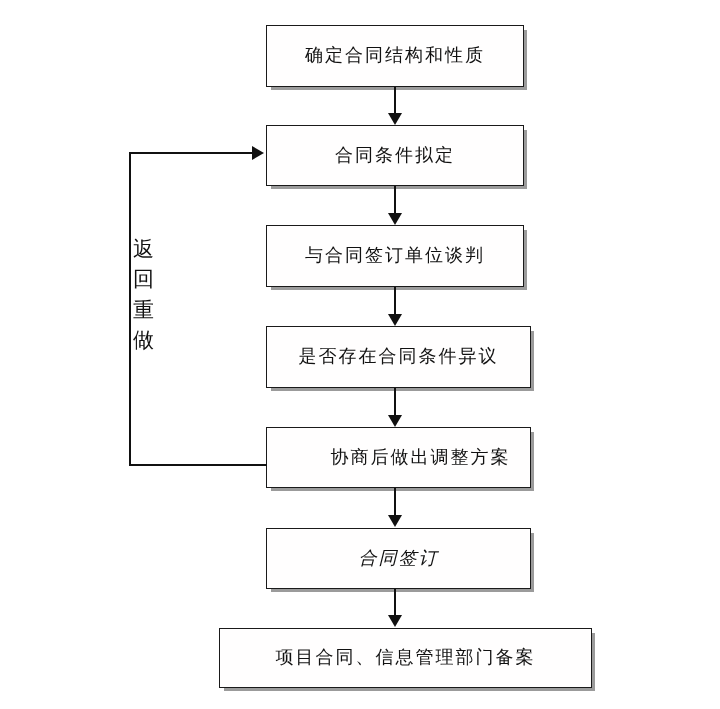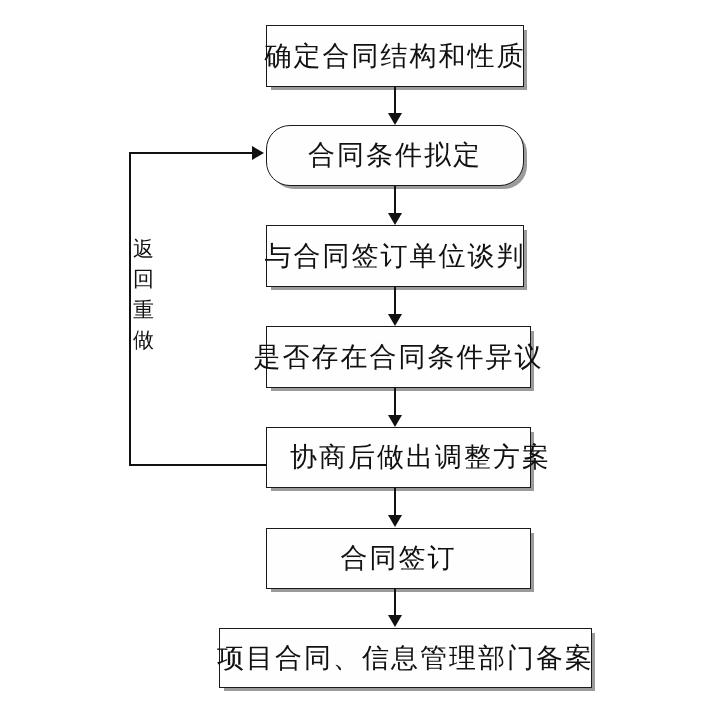--- a/index.html
+++ b/index.html
@@ -22,21 +22,21 @@
   .node {
     position: absolute;
     box-sizing: border-box;
     background: #fffefe;
     border: 1.5px solid #1a1a1a;
     box-shadow: 4px 4px 0 -1px #9b9b9b;
     display: flex;
     align-items: center;
     justify-content: center;
     color: #111111;
-    font-size: 27px;
+    font-size: 18px;
     letter-spacing: 2px;
     line-height: 1.2;
     white-space: nowrap;
     user-select: none;
   }
   
   .vline {
     position: absolute;
     width: 0;
     border-left: 2px solid #111111;
@@ -77,29 +77,29 @@
     display: block;
   }
 </style>
 </head>
 <body>
 
 <div id="canvas">
 
   <div class="node" style="left:266px; top:25px; width:258px; height:62px;">确定合同结构和性质</div>
 
-  <div class="node" style="left:266px; top:125px; width:258px; height:61px;border-radius:24px;">合同条件拟定</div>
+  <div class="node" style="left:266px; top:125px; width:258px; height:61px;">合同条件拟定</div>
 
   <div class="node" style="left:266px; top:225px; width:258px; height:62px;">与合同签订单位谈判</div>
 
   <div class="node" style="left:266px; top:326px; width:265px; height:62px;">是否存在合同条件异议</div>
 
   <div class="node" style="left:266px; top:427px; width:265px; height:61px;padding-left:44px;">协商后做出调整方案</div>
 
-  <div class="node" style="left:266px; top:528px; width:265px; height:61px;">合同签订</div>
+  <div class="node" style="left:266px; top:528px; width:265px; height:61px;font-style:italic;">合同签订</div>
 
   <div class="node" style="left:219px; top:628px; width:373px; height:60px;">项目合同、信息管理部门备案</div>
 
   <div class="vline" style="left:394px; top:87px; height:27px;"></div>
   <div class="arrow-down" style="left:388px; top:113px;"></div>
 
   <div class="vline" style="left:394px; top:186px; height:28px;"></div>
   <div class="arrow-down" style="left:388px; top:213px;"></div>
 
   <div class="vline" style="left:394px; top:287px; height:28px;"></div>

